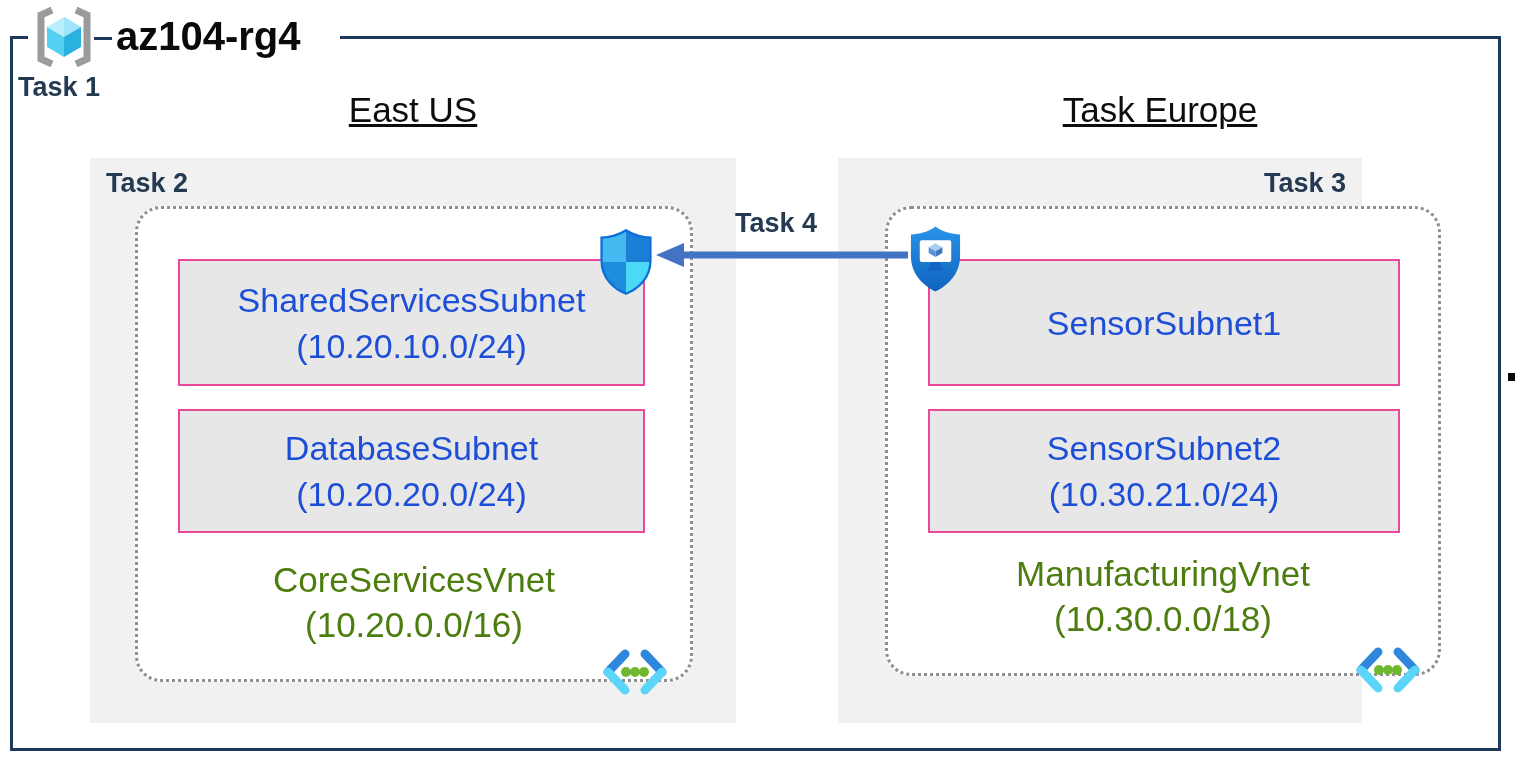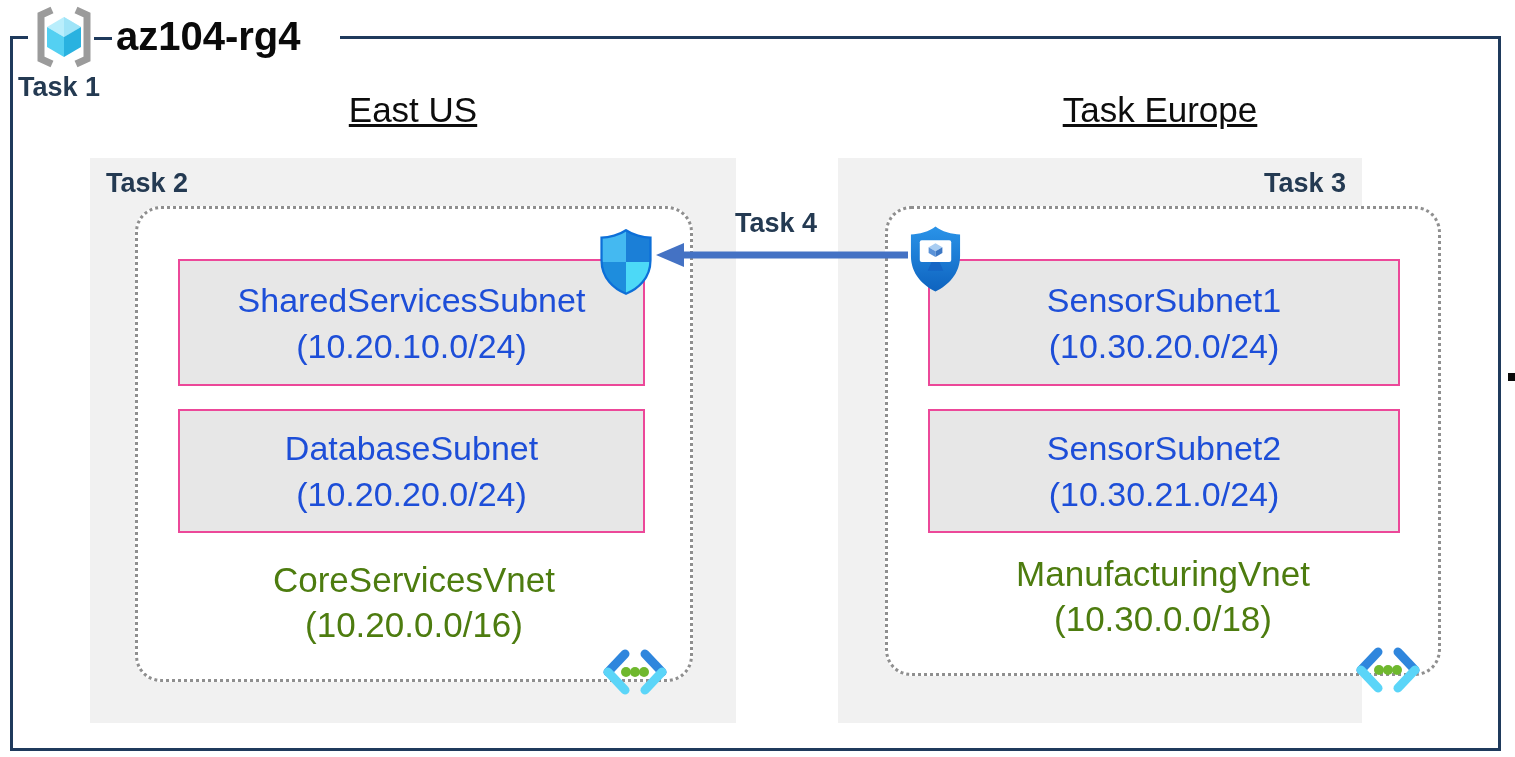--- a/index.html
+++ b/index.html
@@ -120,21 +120,20 @@
       </svg>
     </div>
   </div>
 
   <div class="region-box west">
     <div class="task-label task-tr">Task 3</div>
 
     <div class="vnet-box west">
       <div class="subnet first">
         <span>SensorSubnet1</span>
-        <span>(10.30.20.0/24)</span>
       </div>
       <div class="subnet second">
         <span>SensorSubnet2</span>
         <span>(10.30.21.0/24)</span>
       </div>
       <div class="vnet-name">
         <div>ManufacturingVnet</div>
         <div>(10.30.0.0/18)</div>
       </div>
       <svg class="vnet-icon" width="68" height="50" viewBox="0 0 68 50">

